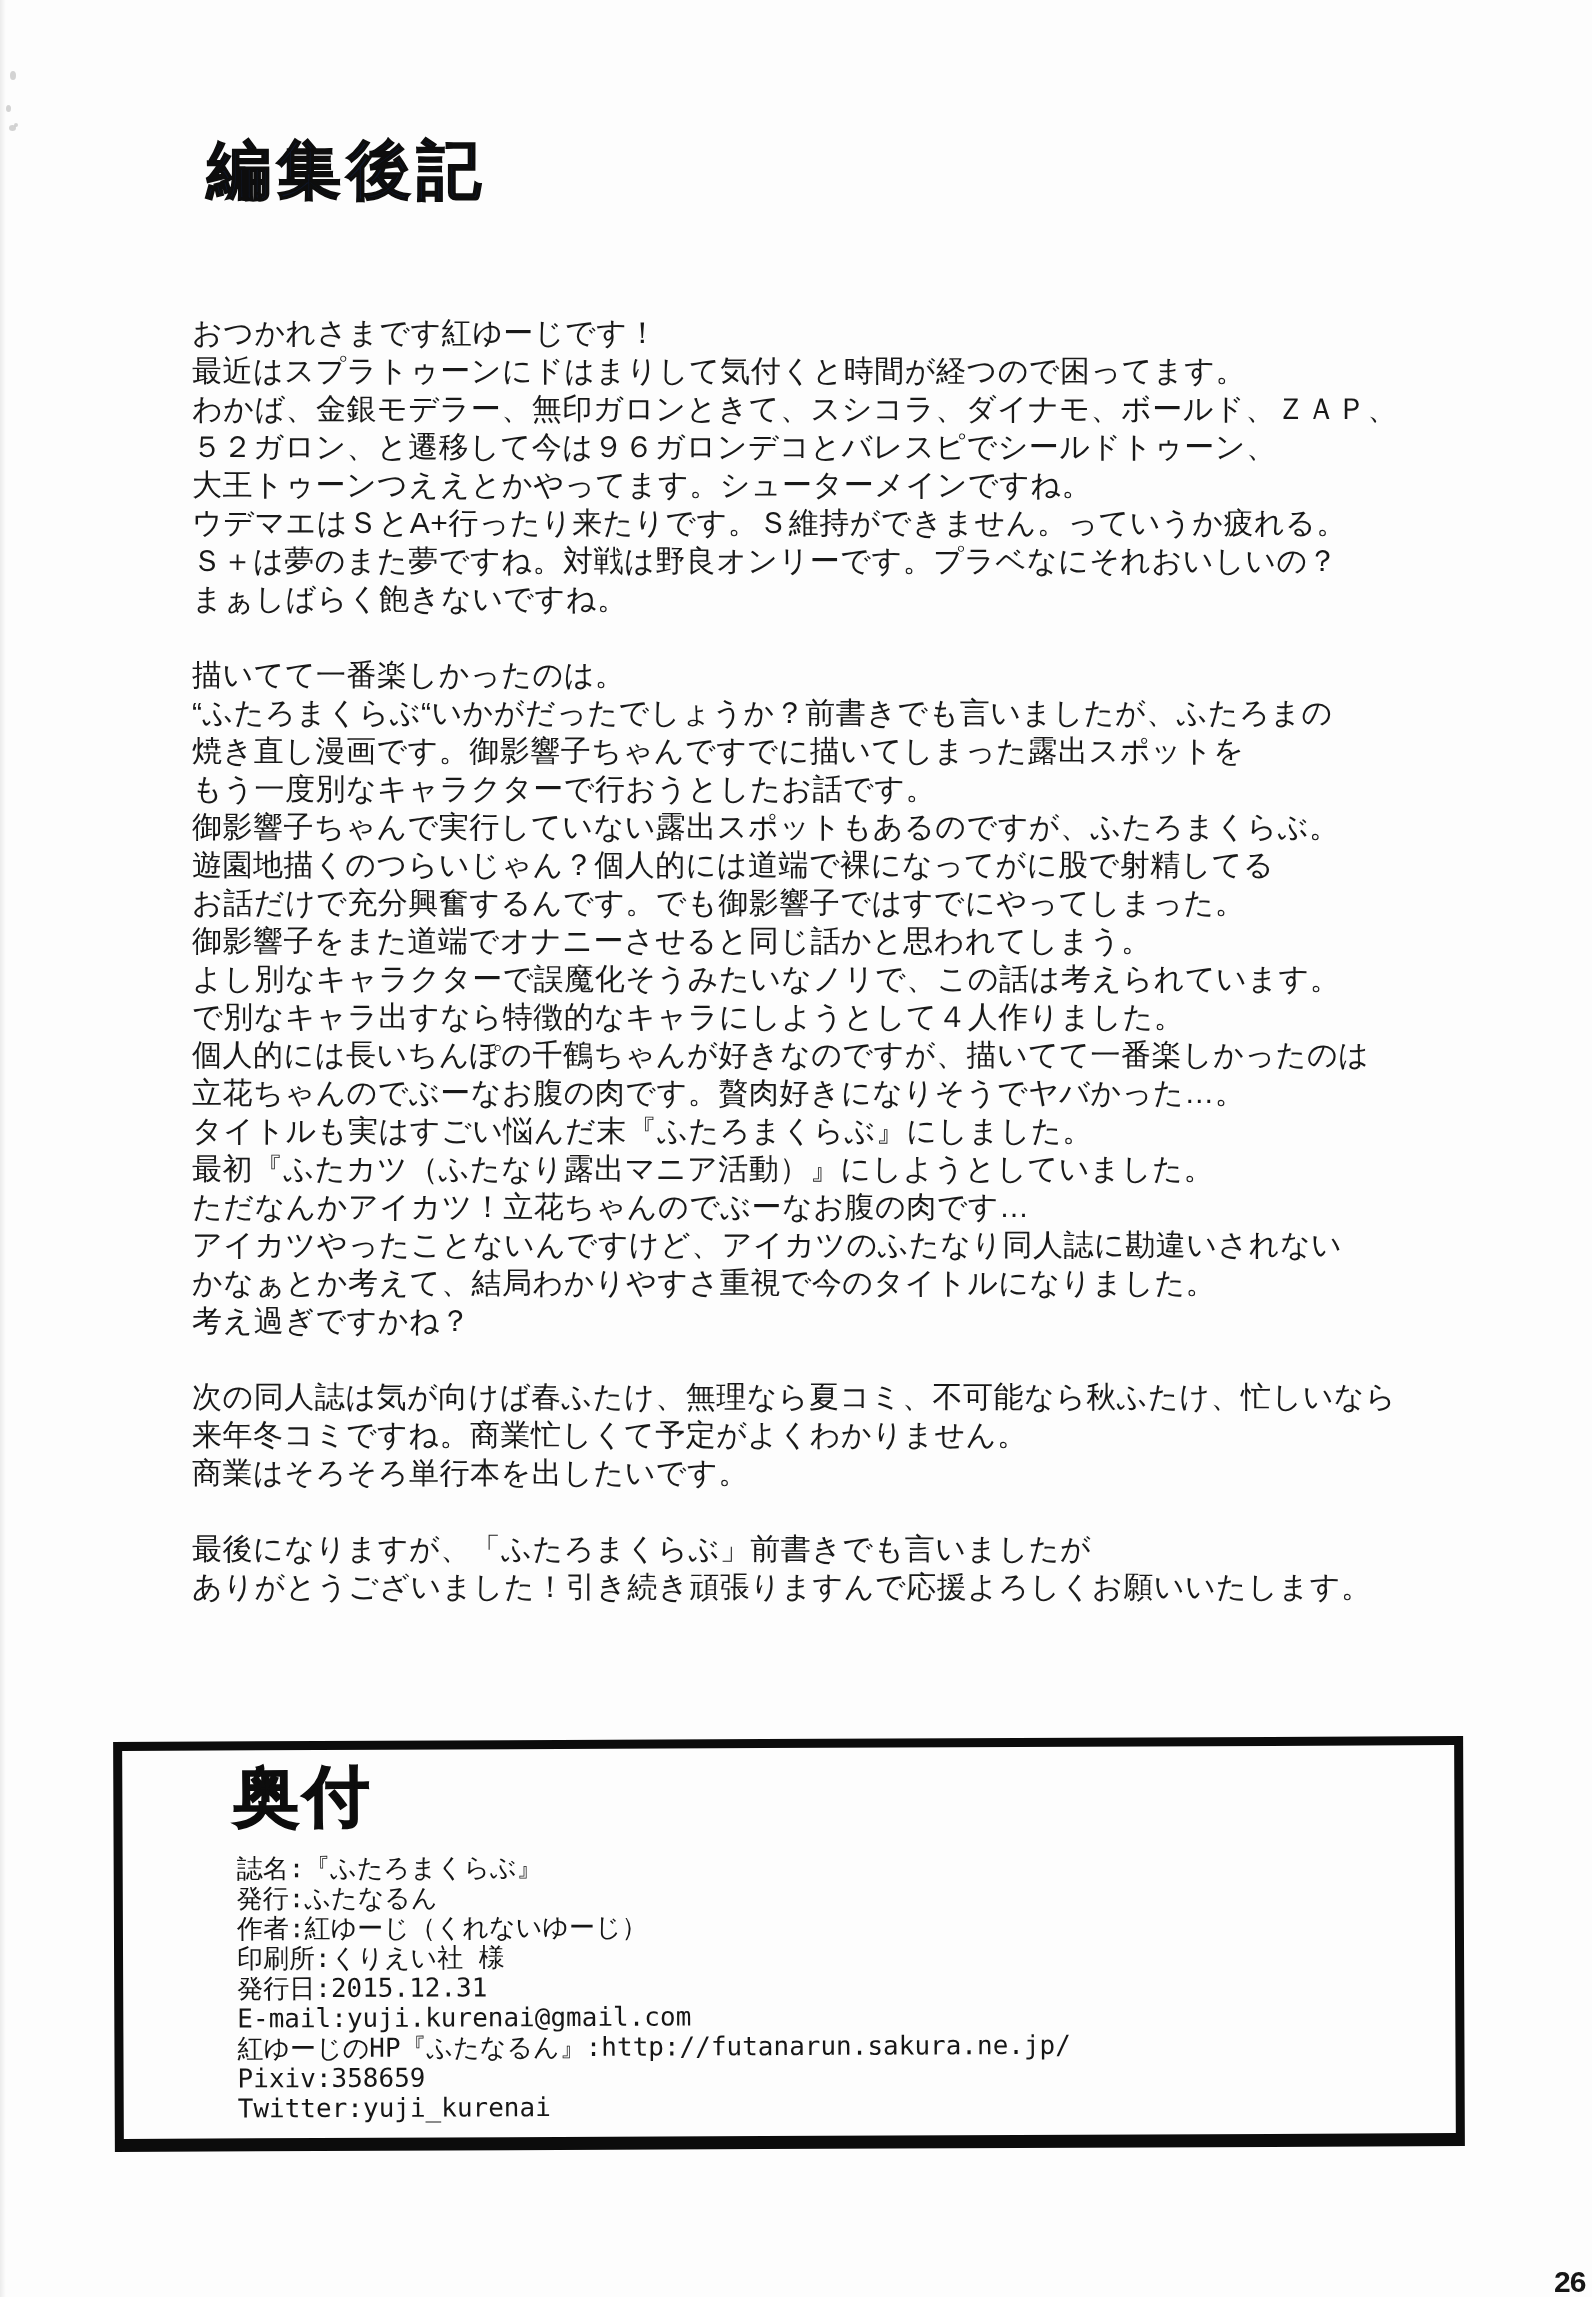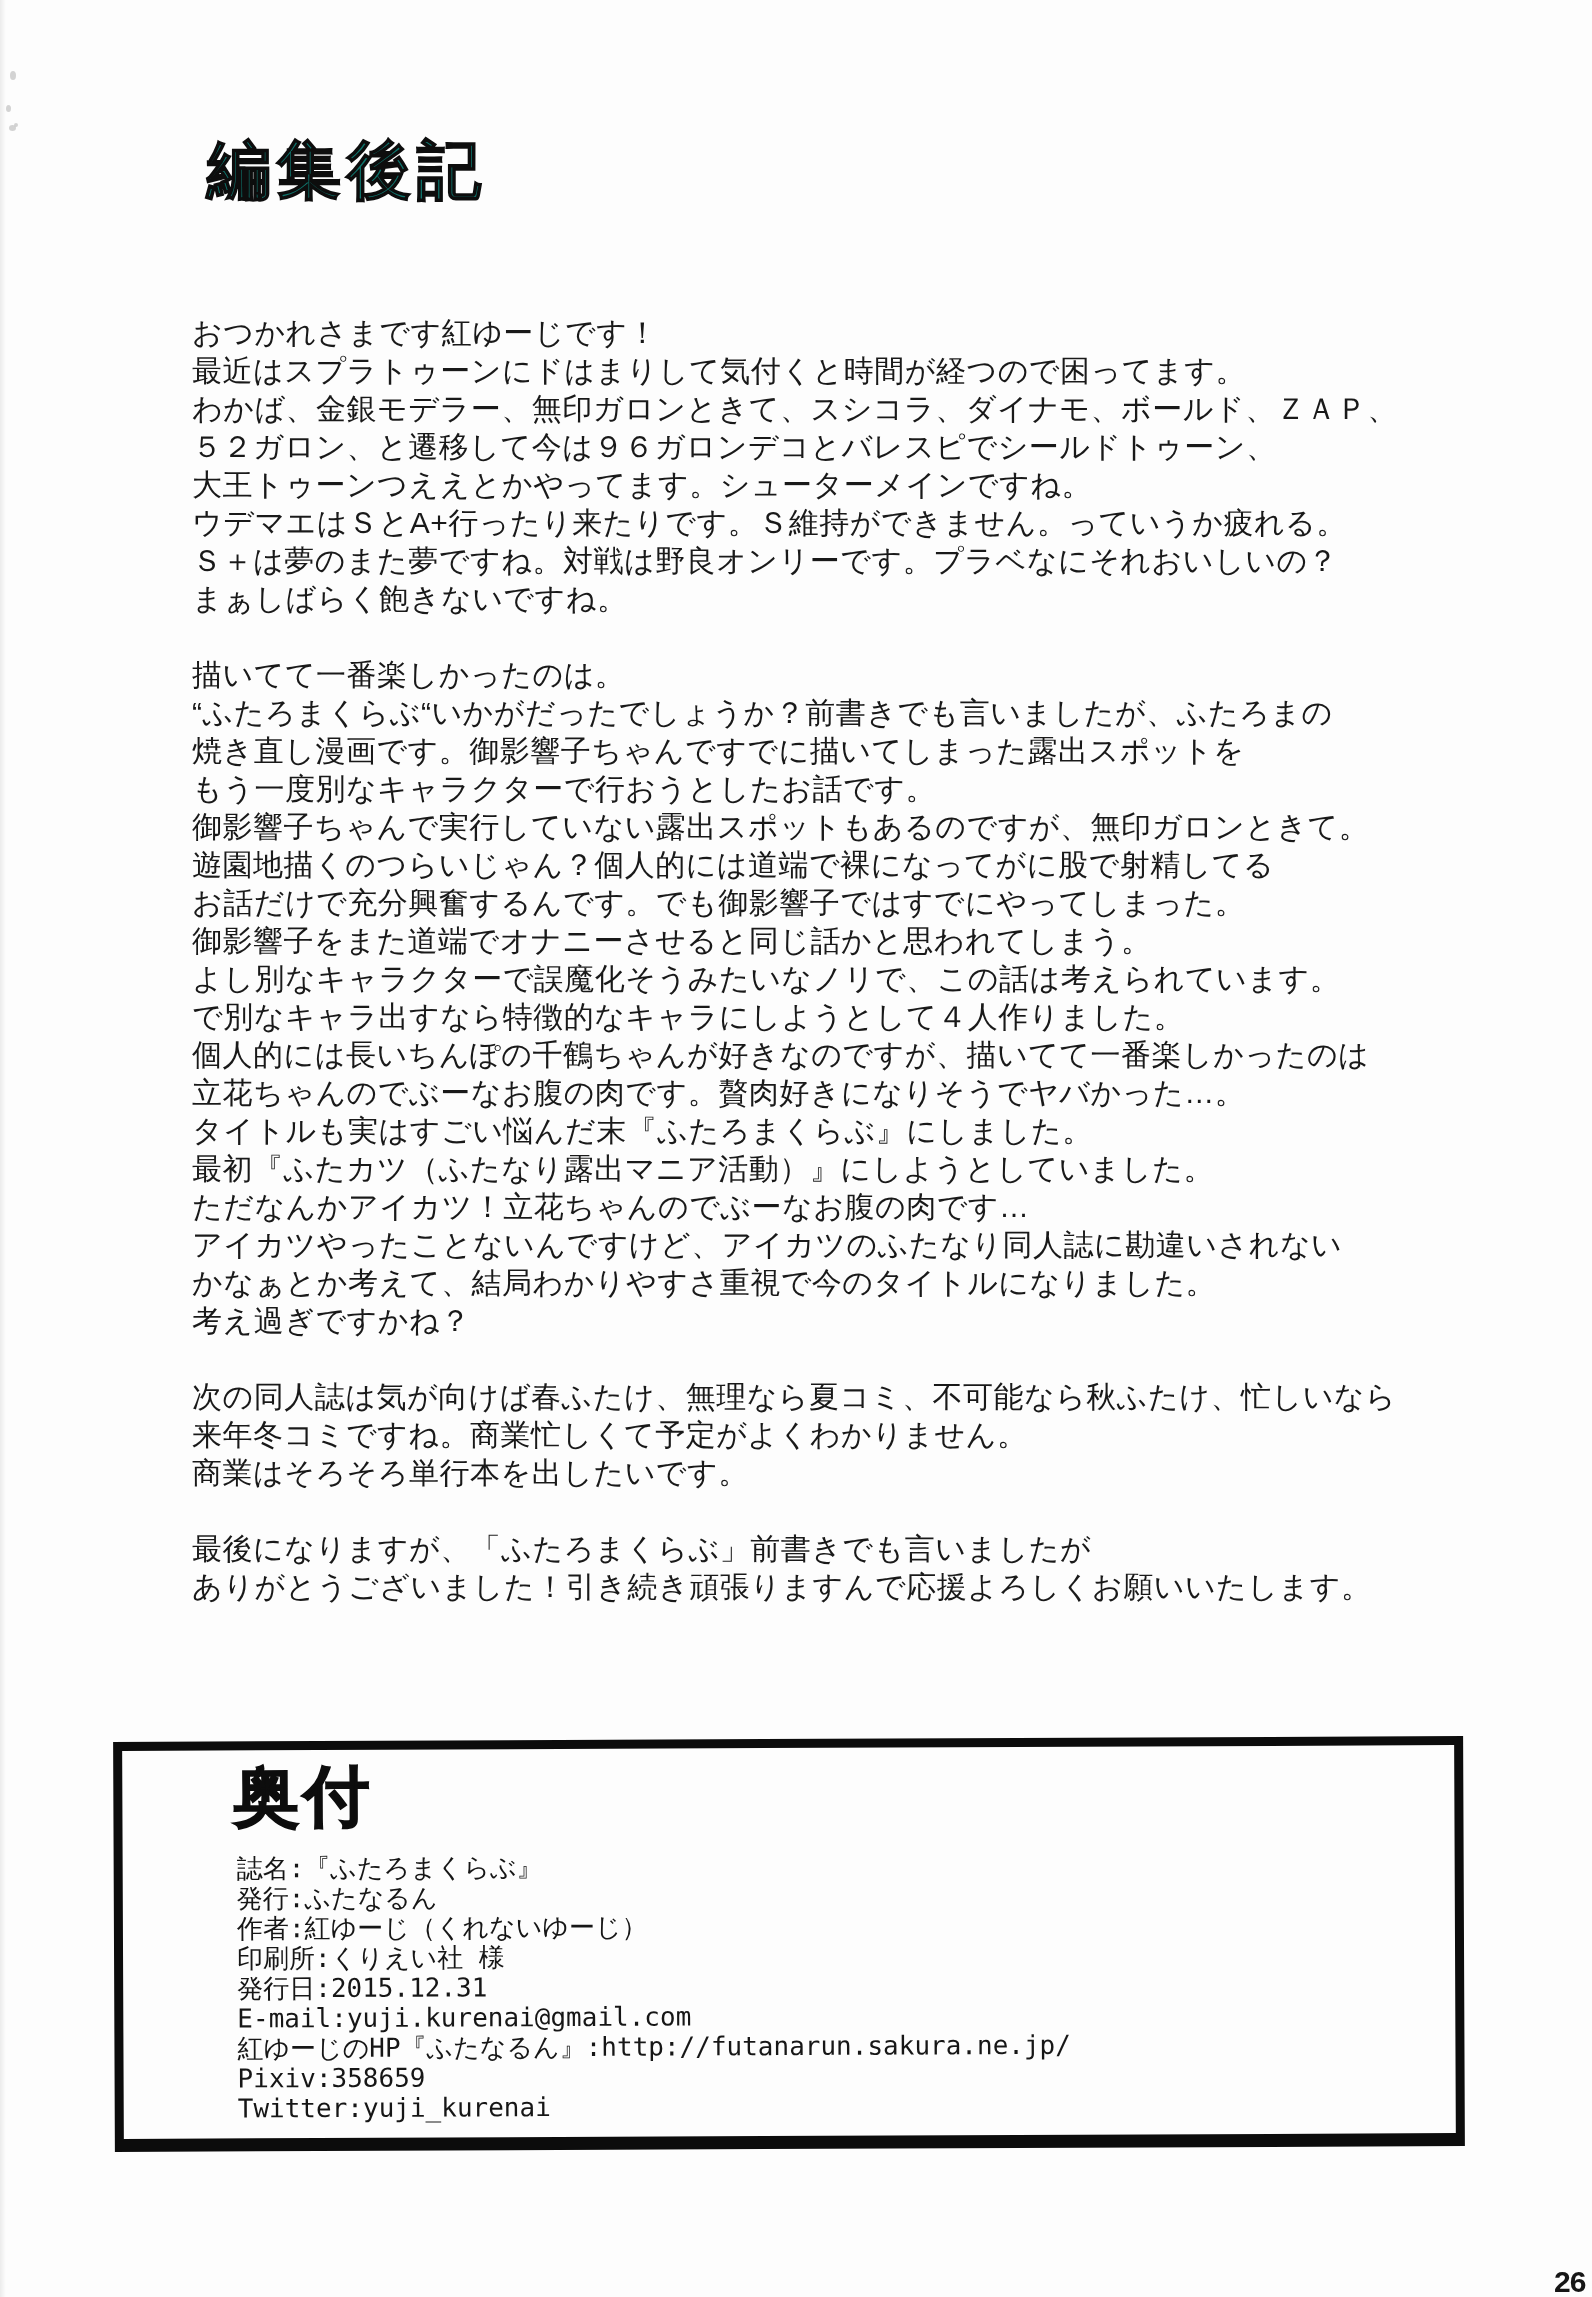--- a/index.html
+++ b/index.html
@@ -36,21 +36,21 @@
   .speck.s4 { left: 14px; top: 123px; width: 4px; height: 4px; }
 
   .afterword-heading {
     position: absolute;
     left: 207px;
     top: 127px;
     margin: 0;
     font-size: 64px;
     font-weight: 900;
     letter-spacing: 6px;
-    color: #0f766e;
+    color: #0f172a;
     -webkit-text-stroke: 1.5px #0d0d0d;
     white-space: nowrap;
     font-family: Liberation Mono, monospace;
   }
   .afterword-body {
     position: absolute;
     left: 192px;
     top: 314px;
     width: 1323px;
     font-size: 30px;
@@ -129,21 +129,21 @@
       <div class="line">大王トゥーンつええとかやってます。シューターメインですね。</div>
       <div class="line">ウデマエはＳとA+行ったり来たりです。Ｓ維持ができません。っていうか疲れる。</div>
       <div class="line">Ｓ＋は夢のまた夢ですね。対戦は野良オンリーです。プラベなにそれおいしいの？</div>
       <div class="line">まぁしばらく飽きないですね。</div>
     </div>
     <div class="para">
       <div class="line">描いてて一番楽しかったのは。</div>
       <div class="line">“ふたろまくらぶ“いかがだったでしょうか？前書きでも言いましたが、ふたろまの</div>
       <div class="line">焼き直し漫画です。御影響子ちゃんですでに描いてしまった露出スポットを</div>
       <div class="line">もう一度別なキャラクターで行おうとしたお話です。</div>
-      <div class="line">御影響子ちゃんで実行していない露出スポットもあるのですが、無印ガロンときて。</div>
+      <div class="line">御影響子ちゃんで実行していない露出スポットもあるのですが、ふたろまくらぶ。</div>
       <div class="line">遊園地描くのつらいじゃん？個人的には道端で裸になってがに股で射精してる</div>
       <div class="line">お話だけで充分興奮するんです。でも御影響子ではすでにやってしまった。</div>
       <div class="line">御影響子をまた道端でオナニーさせると同じ話かと思われてしまう。</div>
       <div class="line">よし別なキャラクターで誤魔化そうみたいなノリで、この話は考えられています。</div>
       <div class="line">で別なキャラ出すなら特徴的なキャラにしようとして４人作りました。</div>
       <div class="line">個人的には長いちんぽの千鶴ちゃんが好きなのですが、描いてて一番楽しかったのは</div>
       <div class="line">立花ちゃんのでぶーなお腹の肉です。贅肉好きになりそうでヤバかった…。</div>
       <div class="line">タイトルも実はすごい悩んだ末『ふたろまくらぶ』にしました。</div>
       <div class="line">最初『ふたカツ（ふたなり露出マニア活動）』にしようとしていました。</div>
       <div class="line">ただなんかアイカツ！立花ちゃんのでぶーなお腹の肉です…</div>

